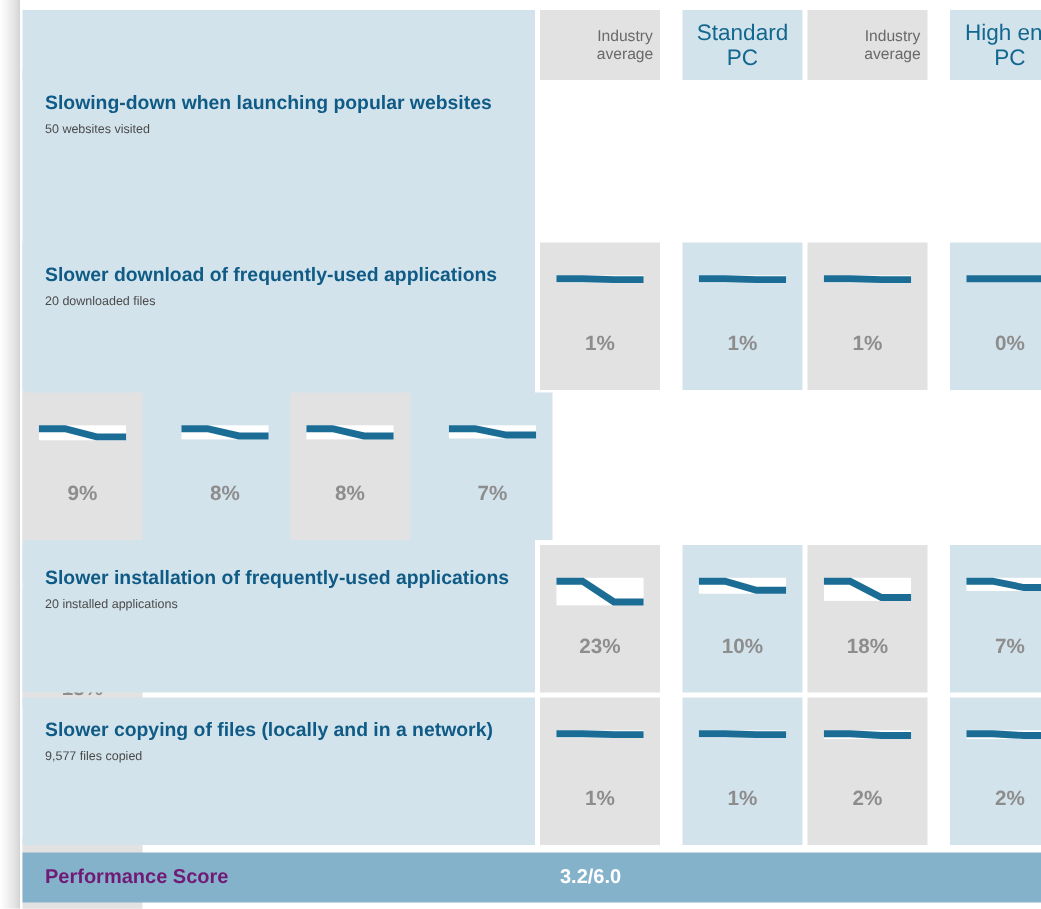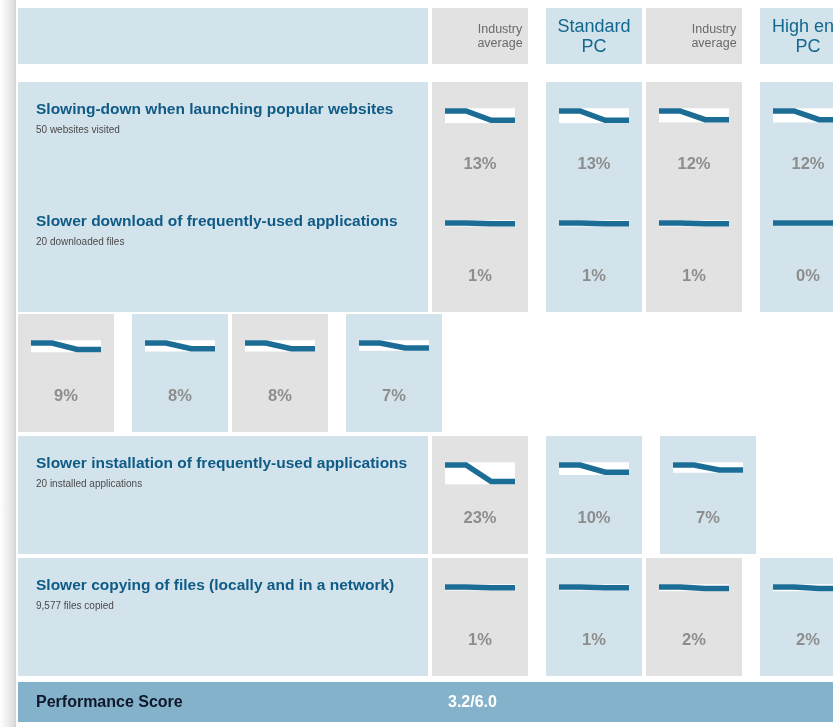--- a/index.html
+++ b/index.html
@@ -132,21 +132,21 @@
     top: 682px;
     width: 815px;
     height: 40px;
     background: #85b2cb;
   }
   #footer-label {
     position: absolute;
     left: 18px;
     top: 50%;
     transform: translateY(-50%);
-    color: #0f172a;
+    color: #701a75;
     font-size: 16px;
     font-weight: bold;
   }
   #footer-score {
     position: absolute;
     left: 430px;
     top: 50%;
     transform: translateY(-50%);
     color: #ffffff;
     font-size: 16px;
@@ -171,21 +171,21 @@
       <div class="hdr-text strong"><span>Standard<br>PC</span></div>
     </div>
     <div class="datacol gray">
       <div class="hdr-text muted"><span>Industry<br>average</span></div>
     </div>
     <div class="datacol blue">
       <div class="hdr-text strong"><span>High end<br>PC</span></div>
     </div>
   </div>
 
-  <div class="row data-row" style="top:82px;">
+  <div class="row data-row" style="top:56px;flex-direction:column;">
     <div class="label-cell">
       <p class="row-title">Slowing-down when launching popular websites</p>
       <p class="row-sub">50 websites visited</p>
     </div>
     <div class="datacol gray">
       <div class="spark">
           <svg viewBox="0 0 70 34">
             <rect x="0" y="4.25" width="70" height="14.86" fill="#ffffff"></rect>
             <polyline points="0,7 21,7 46.2,16.36 70,16.36" fill="none" stroke="#1b6d96" stroke-width="5.5" stroke-linejoin="miter"></polyline>
           </svg>
@@ -319,20 +319,29 @@
     </div>
     <div class="datacol blue">
       <div class="spark">
           <svg viewBox="0 0 70 34">
             <rect x="0" y="4.25" width="70" height="12.7" fill="#ffffff"></rect>
             <polyline points="0,7 21,7 46.2,14.2 70,14.2" fill="none" stroke="#1b6d96" stroke-width="5.5" stroke-linejoin="miter"></polyline>
           </svg>
         </div>
       <div class="pct">10%</div>
     </div>
+    <div class="datacol gray">
+      <div class="spark">
+          <svg viewBox="0 0 70 34">
+            <rect x="0" y="4.25" width="70" height="18.46" fill="#ffffff"></rect>
+            <polyline points="0,7 21,7 46.2,19.96 70,19.96" fill="none" stroke="#1b6d96" stroke-width="5.5" stroke-linejoin="miter"></polyline>
+          </svg>
+        </div>
+      <div class="pct">18%</div>
+    </div>
     <div class="datacol blue">
       <div class="spark">
           <svg viewBox="0 0 70 34">
             <rect x="0" y="4.25" width="70" height="10.540000000000001" fill="#ffffff"></rect>
             <polyline points="0,7 21,7 46.2,12.040000000000001 70,12.040000000000001" fill="none" stroke="#1b6d96" stroke-width="5.5" stroke-linejoin="miter"></polyline>
           </svg>
         </div>
       <div class="pct">7%</div>
     </div>
   </div>

